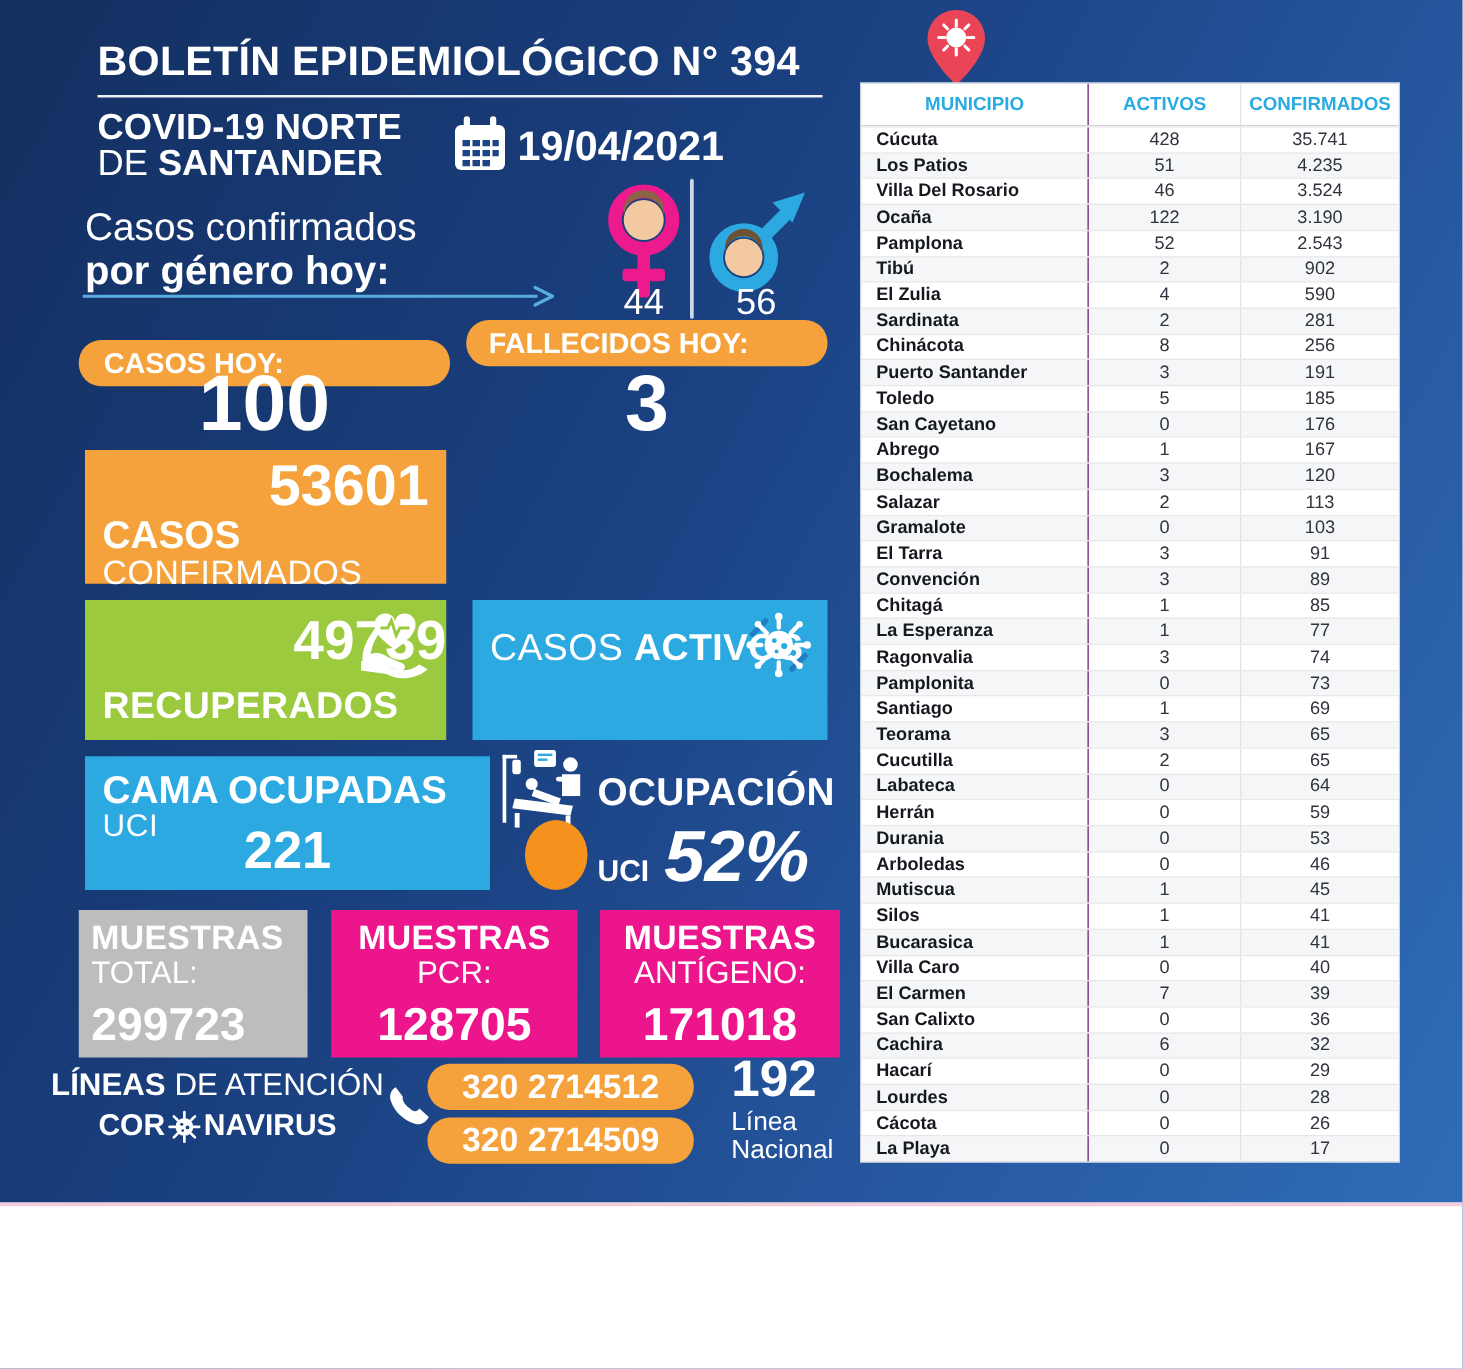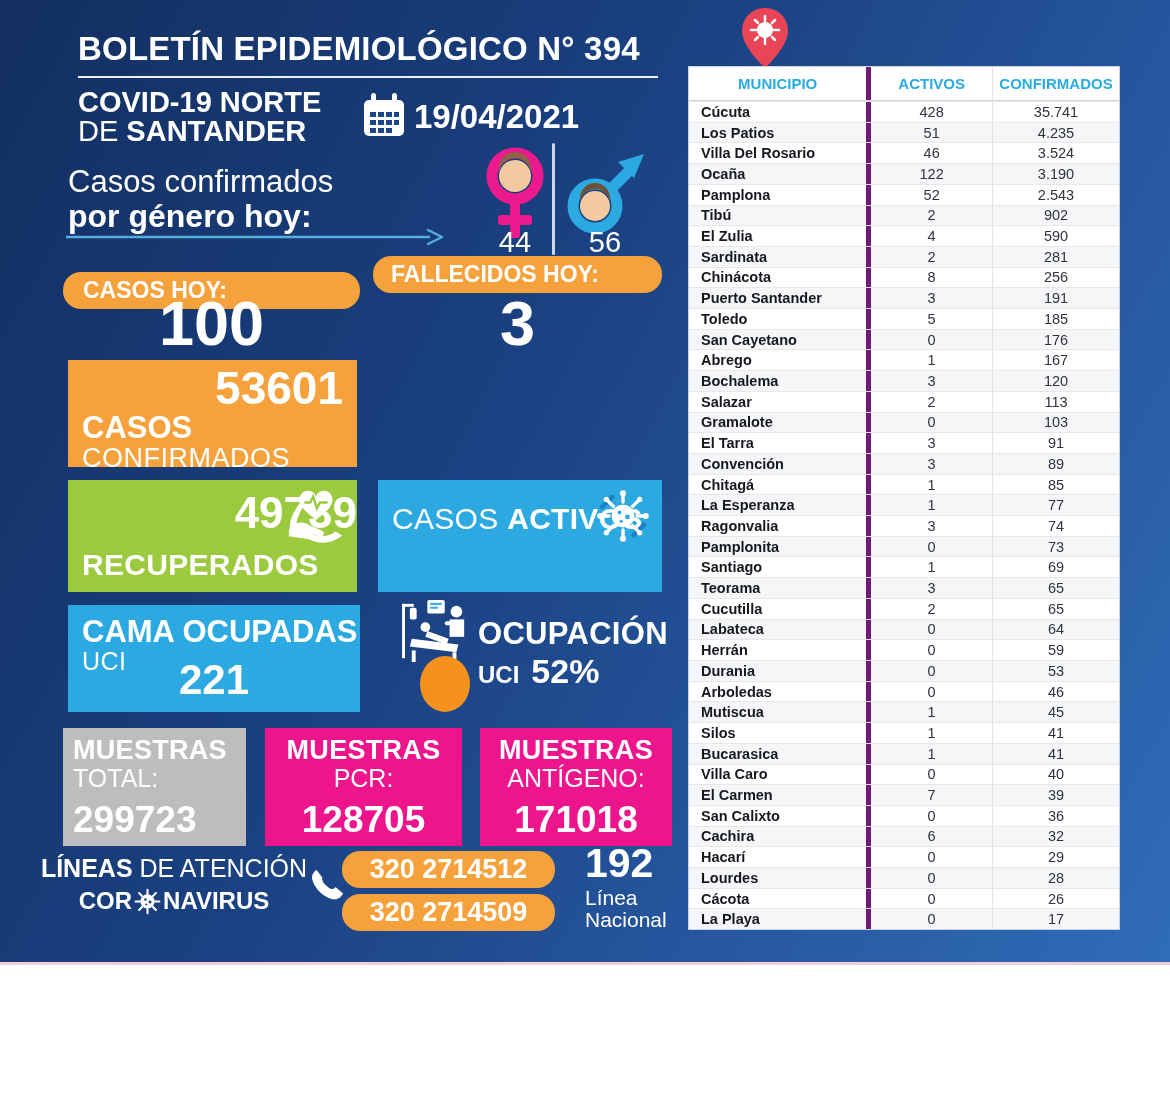--- a/index.html
+++ b/index.html
@@ -43,30 +43,30 @@
 
   .box-recovered{left:68px;top:480px;width:289px;height:112px;background:#9BCA3E;padding:10px 0 0 0;}
   .box-active{left:378px;top:480px;width:284px;height:112px;background:#2BA9E0;padding:10px 0 0 0;}
   .box-recovered .num,.box-active .num{font-size:44px;font-weight:700;text-align:right;padding:0 0 0 14px;line-height:46px;}
   .box-recovered .lab,.box-active .lab{font-size:30px;padding-left:14px;margin-top:12px;letter-spacing:.3px;}
   .box-recovered .lab{font-weight:700;}
   .box-active .lab .rg{font-weight:400;}
   .box-active .lab .b{font-weight:700;}
   .box-icon{position:absolute;right:10px;top:8px;}
 
-  .box-icu{left:68px;top:605px;width:292px;height:107px;background:#2BA9E0;padding:10px 0 0 0;}
+  .box-icu{left:68px;top:605px;width:324px;height:107px;background:#2BA9E0;padding:10px 0 0 0;}
   .box-icu .l1{font-size:31px;font-weight:700;padding-left:14px;line-height:33px;}
   .box-icu .l2{font-size:25px;font-weight:400;padding-left:14px;line-height:26px;}
   .box-icu .val{font-size:42px;font-weight:700;text-align:center;line-height:40px;margin-top:-14px;}
   .bed{left:398px;top:600px;}
   .occ-label{left:478px;top:616px;font-size:31px;font-weight:700;color:#fff;letter-spacing:.3px;}
   .occ-circle{left:420px;top:656px;width:50px;height:56px;border-radius:50%;background:#F5921E;}
   .occ-val{left:478px;top:652px;display:flex;align-items:baseline;gap:12px;color:#fff;}
   .occ-val .u{font-size:24px;font-weight:700;}
-  .occ-val .p{font-size:34px;font-weight:700;}
+  .occ-val .p{font-size:58px;font-weight:700;font-style:italic;}
 
   .sample{box-sizing:border-box;color:#fff;height:118px;top:728px;padding-top:8px;}
   .sample .t{font-size:27px;font-weight:700;line-height:29px;letter-spacing:.3px;}
   .sample .s{font-size:25px;font-weight:400;line-height:27px;}
   .sample .v{font-size:37px;font-weight:700;line-height:40px;margin-top:8px;}
   .sample-total{left:63px;width:183px;background:#BDBDBF;padding-left:10px;}
   .sample-pcr{left:265px;width:197px;background:#EC158C;text-align:center;}
   .sample-ant{left:480px;width:192px;background:#EC158C;text-align:center;}
 
   .hotlines{left:38px;top:854px;width:272px;text-align:center;color:#fff;}
@@ -83,21 +83,21 @@
   
   .pin{left:737px;top:6px;}
   .table-panel{left:688px;top:66px;width:432px;height:864px;background:#fff;
     border:1px solid #c9d2dd;box-sizing:border-box;display:flex;flex-direction:column;}
   .thead{flex:0 0 33px;display:flex;align-items:center;border-bottom:1px solid #d4d4d4;}
   .th{color:#29ABE2;font-weight:700;font-size:15px;text-align:center;box-sizing:border-box;}
   .tbody{flex:1;display:flex;flex-direction:column;}
   .trow{flex:1;display:flex;align-items:center;border-top:1px solid #e7e7e7;font-size:14.5px;color:#30333d;}
   .trow.alt{background:#f5f6f8;}
   .cell{box-sizing:border-box;height:100%;display:flex;align-items:center;}
-  .c0{width:42.4%;border-right:5px solid #701a75;}
+  .c0{width:42.4%;border-right:1px solid #701a75;}
   .c1{width:28.3%;border-right:1px solid #e2e2e2;justify-content:center;}
   .c2{width:29.3%;justify-content:center;}
   .trow .c0{font-weight:700;color:#15181f;padding-left:12px;}
   .th.c0{justify-content:center;padding-left:0;}
 
   
   .footer{left:0;top:962px;width:1170px;height:133px;background:#fff;border-top:3px solid #f3cdd9;box-sizing:border-box;}
 </style>
 </head>
 <body>

